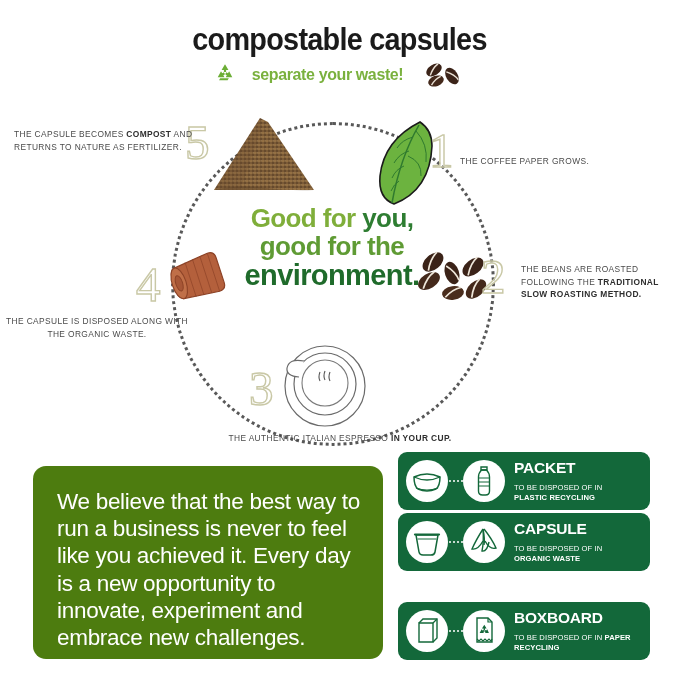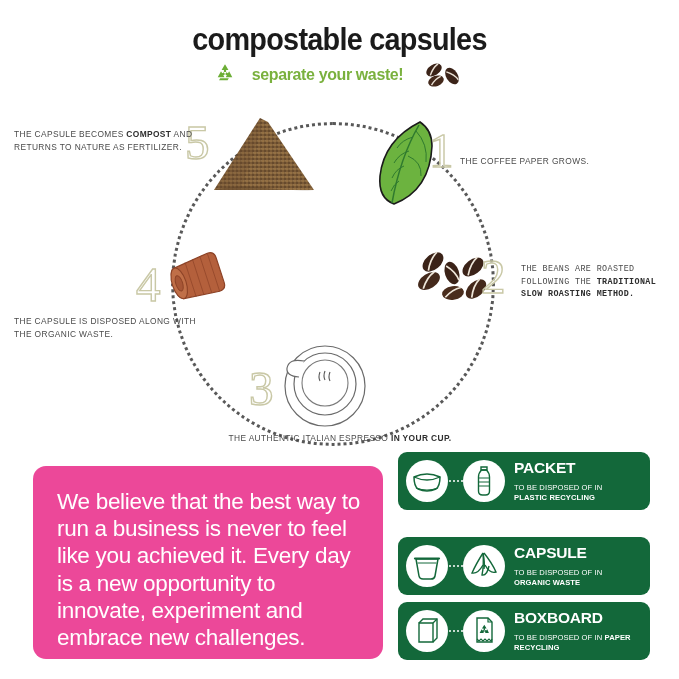--- a/index.html
+++ b/index.html
@@ -31,29 +31,29 @@
   
   #slogan{position:absolute;left:232px;top:105px;width:200px;text-align:center;
           line-height:1.06;font-weight:700;letter-spacing:-0.6px;}
   #slogan .l1{font-size:26px;}
   #slogan .l2{font-size:26px;}
   #slogan .l3{font-size:29px;}
   .g1{color:#7fae3a;} .g2{color:#2e7d32;} .g3{color:#5f9b34;} .g4{color:#1f6b2b;}
 
   
   #quote{position:absolute;left:33px;top:466px;width:350px;height:193px;
-         background:#ec4899;border-radius:13px;box-sizing:border-box;
+         background:#4d7c0f;border-radius:13px;box-sizing:border-box;
          padding:22px 20px 10px 24px;}
   #quotetext{color:#ffffff;font-size:22.5px;line-height:1.21;font-weight:400;
              letter-spacing:-0.3px;font-family:"Liberation Sans",sans-serif;}
 
   .card{position:absolute;left:398px;width:252px;height:58px;background:#13683a;
         border-radius:9px;display:flex;align-items:center;box-sizing:border-box;
         padding-left:8px;}
-  #card0{top:452px;} #card1{top:537px;} #card2{top:602px;}
+  #card0{top:452px;} #card1{top:513px;} #card2{top:602px;}
   .disc{width:42px;height:42px;border-radius:50%;background:#ffffff;flex:0 0 auto;
         display:flex;align-items:center;justify-content:center;}
   .dashes{width:15px;height:2px;flex:0 0 auto;display:flex;gap:2px;align-items:center;
           justify-content:center;}
   .dashes i{width:2px;height:2px;background:#ffffff;display:block;border-radius:50%;}
   .ctext{margin-left:9px;color:#ffffff;}
   .ctitle{font-size:15.5px;font-weight:700;letter-spacing:-0.2px;line-height:1.05;
           transform:scaleX(.94);transform-origin:left;}
   .csub{font-size:7.6px;font-weight:700;line-height:1.38;margin-top:6px;letter-spacing:.1px;}
   .csub .lt{font-weight:400;}
@@ -87,20 +87,25 @@
         </g>
       </svg>
     </span>
   </div>
 </div>
 
 <div id="cycle">
 
   <div id="dotcircle"></div>
 
+  <div id="slogan">
+    <div class="l1"><span class="g1">Good for </span><span class="g2">you,</span></div>
+    <div class="l2 g3">good for the</div>
+    <div class="l3 g4">environment.</div>
+  </div>
 
   <div style="position:absolute;left:210px;top:12px;">
     <svg width="110" height="82" viewBox="0 0 110 82">
       <defs>
         <pattern id="soil" width="4" height="4" patternUnits="userSpaceOnUse">
           <rect width="4" height="4" fill="#7b5b37"></rect>
           <circle cx="1" cy="1" r="1" fill="#9d7747"></circle>
           <circle cx="3" cy="3" r="0.9" fill="#5d4227"></circle>
           <circle cx="3.2" cy="0.8" r="0.6" fill="#a98a5c"></circle>
         </pattern>
@@ -144,21 +149,21 @@
         <ellipse cx="37" cy="45" rx="11" ry="6.8" transform="rotate(-8 37 45)" fill="#4a2d1d"></ellipse>
         <path d="M28.8 48.2 Q37 41 45.6 40.6" stroke="#efe7da" stroke-width="1.6" fill="none" transform="rotate(-8 37 45)"></path>
         <ellipse cx="57" cy="19" rx="12" ry="7.4" transform="rotate(-38 57 19)" fill="#3b2318"></ellipse>
         <path d="M48 22.6 Q57 14.6 66.5 14" stroke="#efe7da" stroke-width="1.7" fill="none" transform="rotate(-38 57 19)"></path>
         <ellipse cx="60" cy="41" rx="12" ry="7.4" transform="rotate(-42 60 41)" fill="#44291b"></ellipse>
         <path d="M51 44.6 Q60 36.6 69.5 36" stroke="#efe7da" stroke-width="1.7" fill="none" transform="rotate(-42 60 41)"></path>
       </g>
     </svg>
   </div>
   <div class="num" style="left:481px;top:152px;">2</div>
-  <div class="cap" style="left:521px;top:163px;width:150px;font-family:Liberation Mono, monospace;">
+  <div class="cap" style="left:521px;top:163px;width:150px;">
     <span>THE BEANS ARE ROASTED FOLLOWING THE </span><b>TRADITIONAL SLOW ROASTING METHOD.</b>
   </div>
 
   <div style="position:absolute;left:277px;top:238px;">
     <svg width="92" height="92" viewBox="0 0 92 92">
       <circle cx="48" cy="48" r="40" fill="#fff" stroke="#6a6a6a" stroke-width="1.2"></circle>
       <circle cx="48" cy="46" r="31" fill="#fff" stroke="#6a6a6a" stroke-width="1.2"></circle>
       <circle cx="48" cy="45" r="23" fill="#fff" stroke="#7a7a7a" stroke-width="1.1"></circle>
       <path d="M27 23 Q12 20 10 30 Q9 38 22 39" fill="#fff" stroke="#6a6a6a" stroke-width="1.2"></path>
       <path d="M43 34 q-2 5 0 9 M48 33 q-2 5 0 9 M53 34 q-2 5 0 9" stroke="#555" stroke-width="1.1" fill="none"></path>
@@ -173,21 +178,21 @@
     <svg width="62" height="56" viewBox="0 0 62 56">
       <g transform="rotate(-18 31 28)">
         <path d="M14 10 L50 6 Q57 6 57 13 L57 39 Q57 46 50 46 L14 42 Q8 41 8 26 Q8 11 14 10 Z" fill="#b4603c" stroke="#8d4327" stroke-width="1.2"></path>
         <ellipse cx="14" cy="26" rx="7" ry="16" fill="#c06f48" stroke="#8d4327" stroke-width="1.1"></ellipse>
         <ellipse cx="14" cy="26" rx="3.4" ry="8" fill="#a75636" stroke="#8d4327" stroke-width="1"></ellipse>
         <path d="M26 8 L26 44 M34 7.2 L34 44.8 M42 6.6 L42 45.4 M50 6 L50 46" stroke="#8d4327" stroke-width=".9" opacity=".7"></path>
       </g>
     </svg>
   </div>
   <div class="num" style="left:136px;top:160px;">4</div>
-  <div class="cap" style="left:14px;top:215px;width:190px;text-align:left;">
+  <div class="cap" style="left:2px;top:215px;width:190px;text-align:center;">
     <span>THE CAPSULE IS DISPOSED ALONG WITH THE ORGANIC WASTE.</span>
   </div>
 </div>
 
 <div id="quote">
   <div id="quotetext">We believe that the best way to run a business is never to feel like you achieved it. Every day is a new opportunity to innovate, experiment and embrace new challenges.</div>
 </div>
 
 <div class="card" id="card0">
   <span class="disc">

